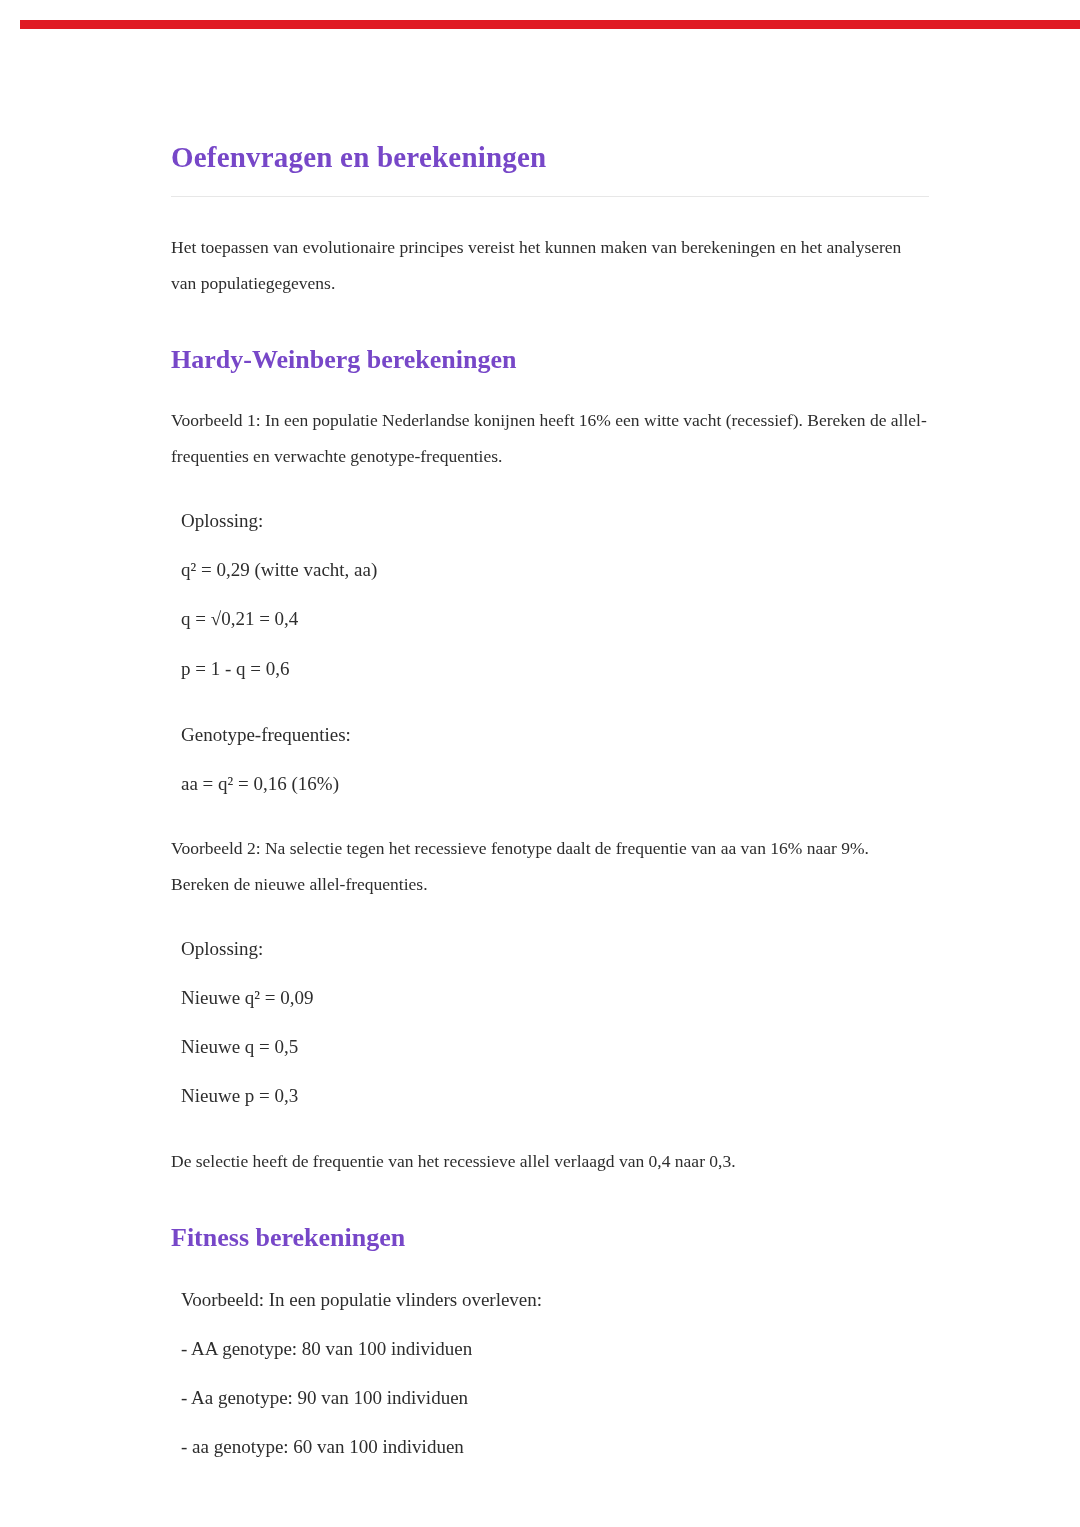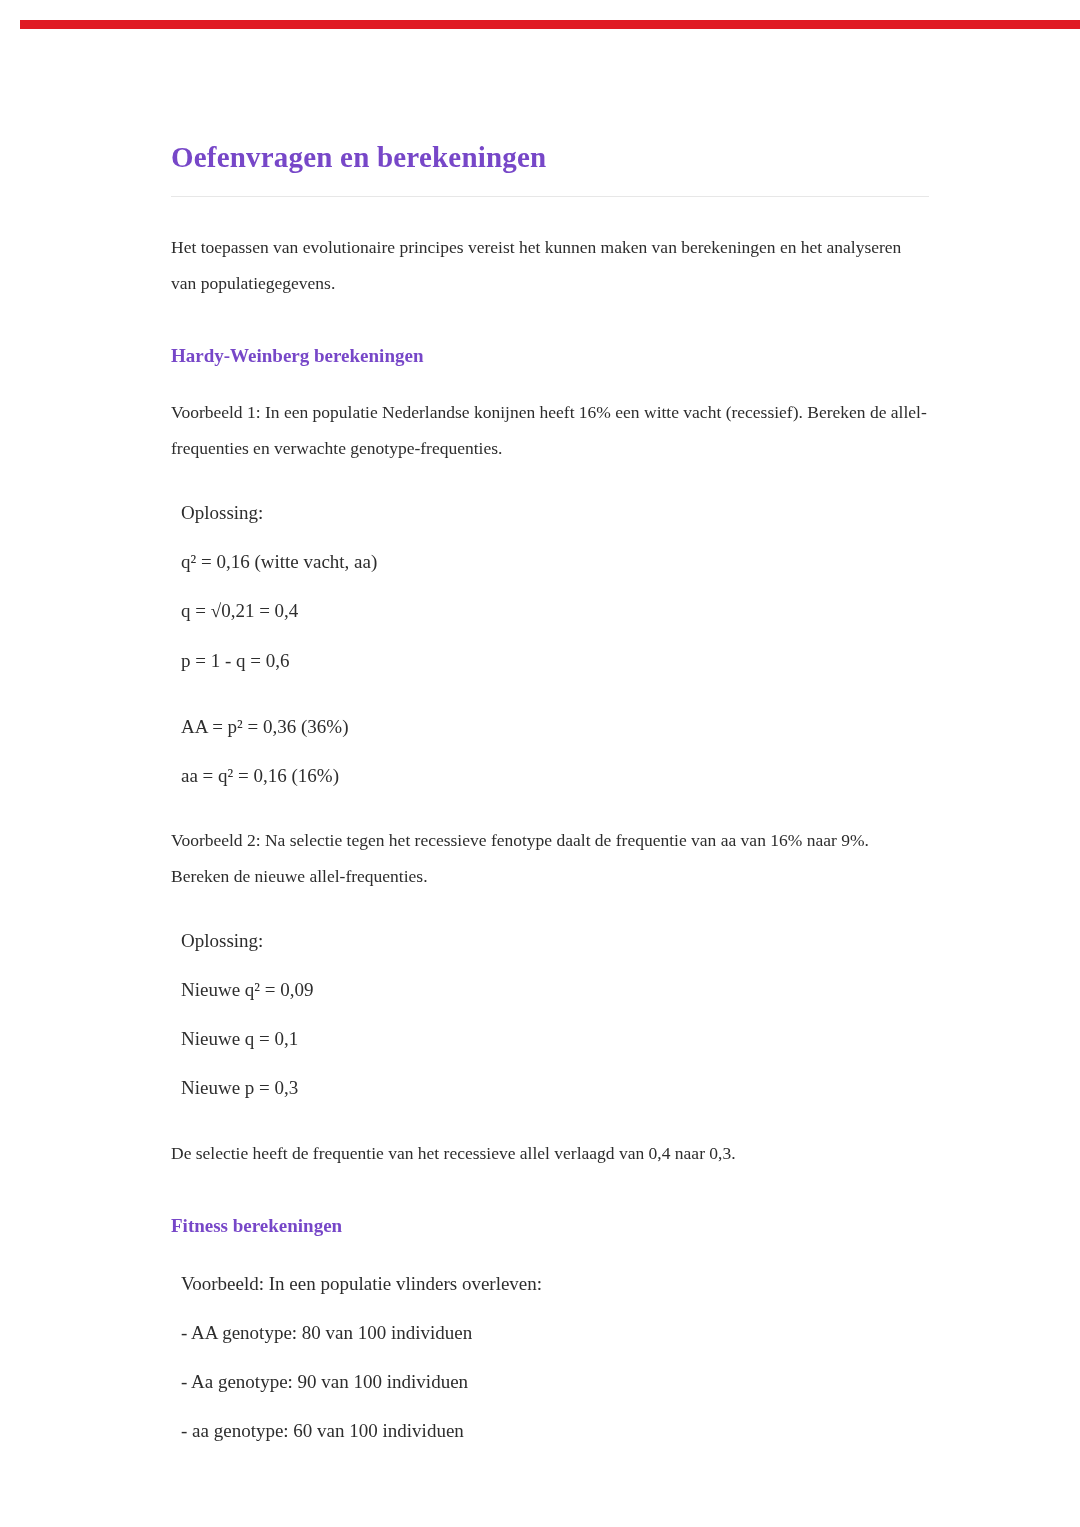--- a/index.html
+++ b/index.html
@@ -43,21 +43,21 @@
     border:none;
     border-top:1px solid var(--divider);
     margin-bottom:32px;
   }
   p.para, .block{
     font-size:17.5px;
     line-height:2.06;
     margin-bottom:27px;
   }
   h2.section-heading{
-    font-size:19px;
+    font-size:26px;
     font-weight:700;
     color:var(--accent);
     margin-top:44px;
     margin-bottom:27px;
   }
   .block .line{
     font-size:19px;
     line-height:2.06;
   }
 </style>
@@ -72,36 +72,36 @@
   <hr class="divider">
 
   <p class="para">Het toepassen van evolutionaire principes vereist het kunnen maken van berekeningen en het analyseren van populatiegegevens.</p>
 
   <h2 class="section-heading">Hardy-Weinberg berekeningen</h2>
 
   <p class="para">Voorbeeld 1: In een populatie Nederlandse konijnen heeft 16% een witte vacht (recessief). Bereken de allel-frequenties en verwachte genotype-frequenties.</p>
 
   <div class="block">
     <div class="line">Oplossing:</div>
-    <div class="line">q² = 0,16 (witte vacht, aa)</div>
+    <div class="line">q² = 0,29 (witte vacht, aa)</div>
     <div class="line">q = √0,21 = 0,4</div>
     <div class="line">p = 1 - q = 0,6</div>
   </div>
 
   <div class="block">
-    <div class="line">AA = p² = 0,36 (36%)</div>
+    <div class="line">Genotype-frequenties:</div>
     <div class="line">aa = q² = 0,16 (16%)</div>
   </div>
 
   <p class="para">Voorbeeld 2: Na selectie tegen het recessieve fenotype daalt de frequentie van aa van 16% naar 9%. Bereken de nieuwe allel-frequenties.</p>
 
   <div class="block">
     <div class="line">Oplossing:</div>
     <div class="line">Nieuwe q² = 0,09</div>
-    <div class="line">Nieuwe q = 0,1</div>
+    <div class="line">Nieuwe q = 0,5</div>
     <div class="line">Nieuwe p = 0,3</div>
   </div>
 
   <p class="para">De selectie heeft de frequentie van het recessieve allel verlaagd van 0,4 naar 0,3.</p>
 
   <h2 class="section-heading">Fitness berekeningen</h2>
 
 
   <div class="block">
     <div class="line">Voorbeeld: In een populatie vlinders overleven:</div>

